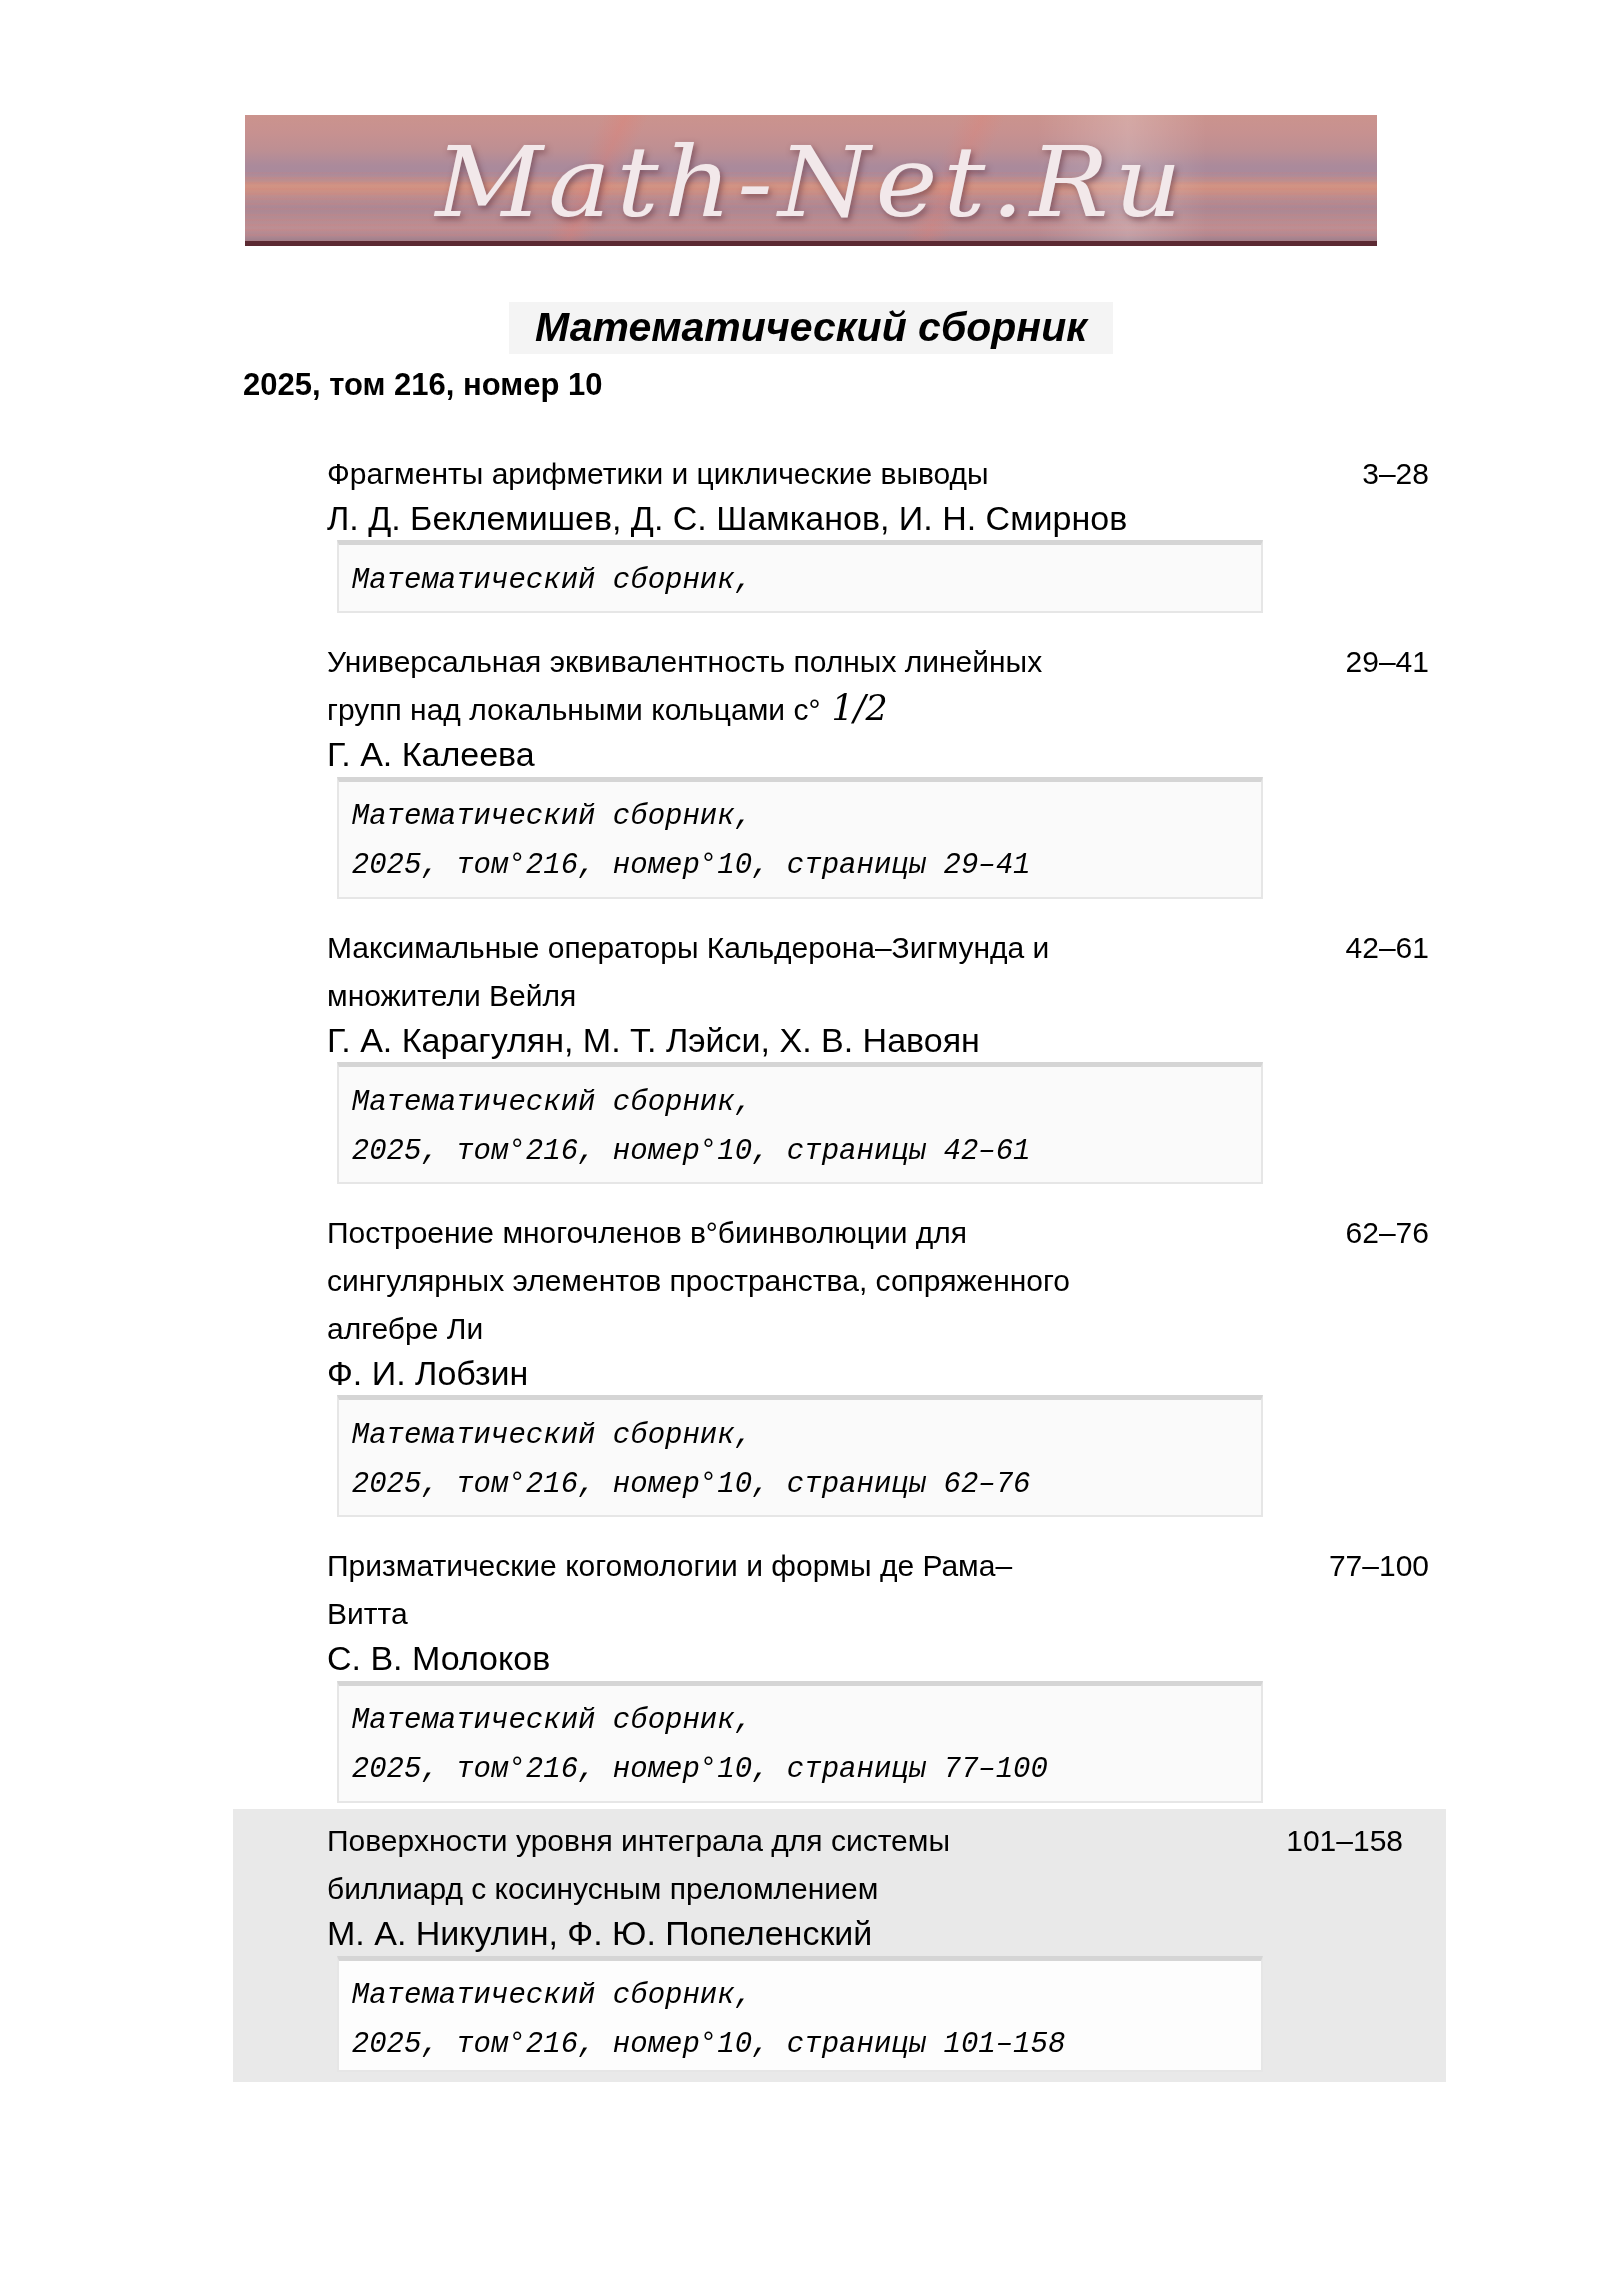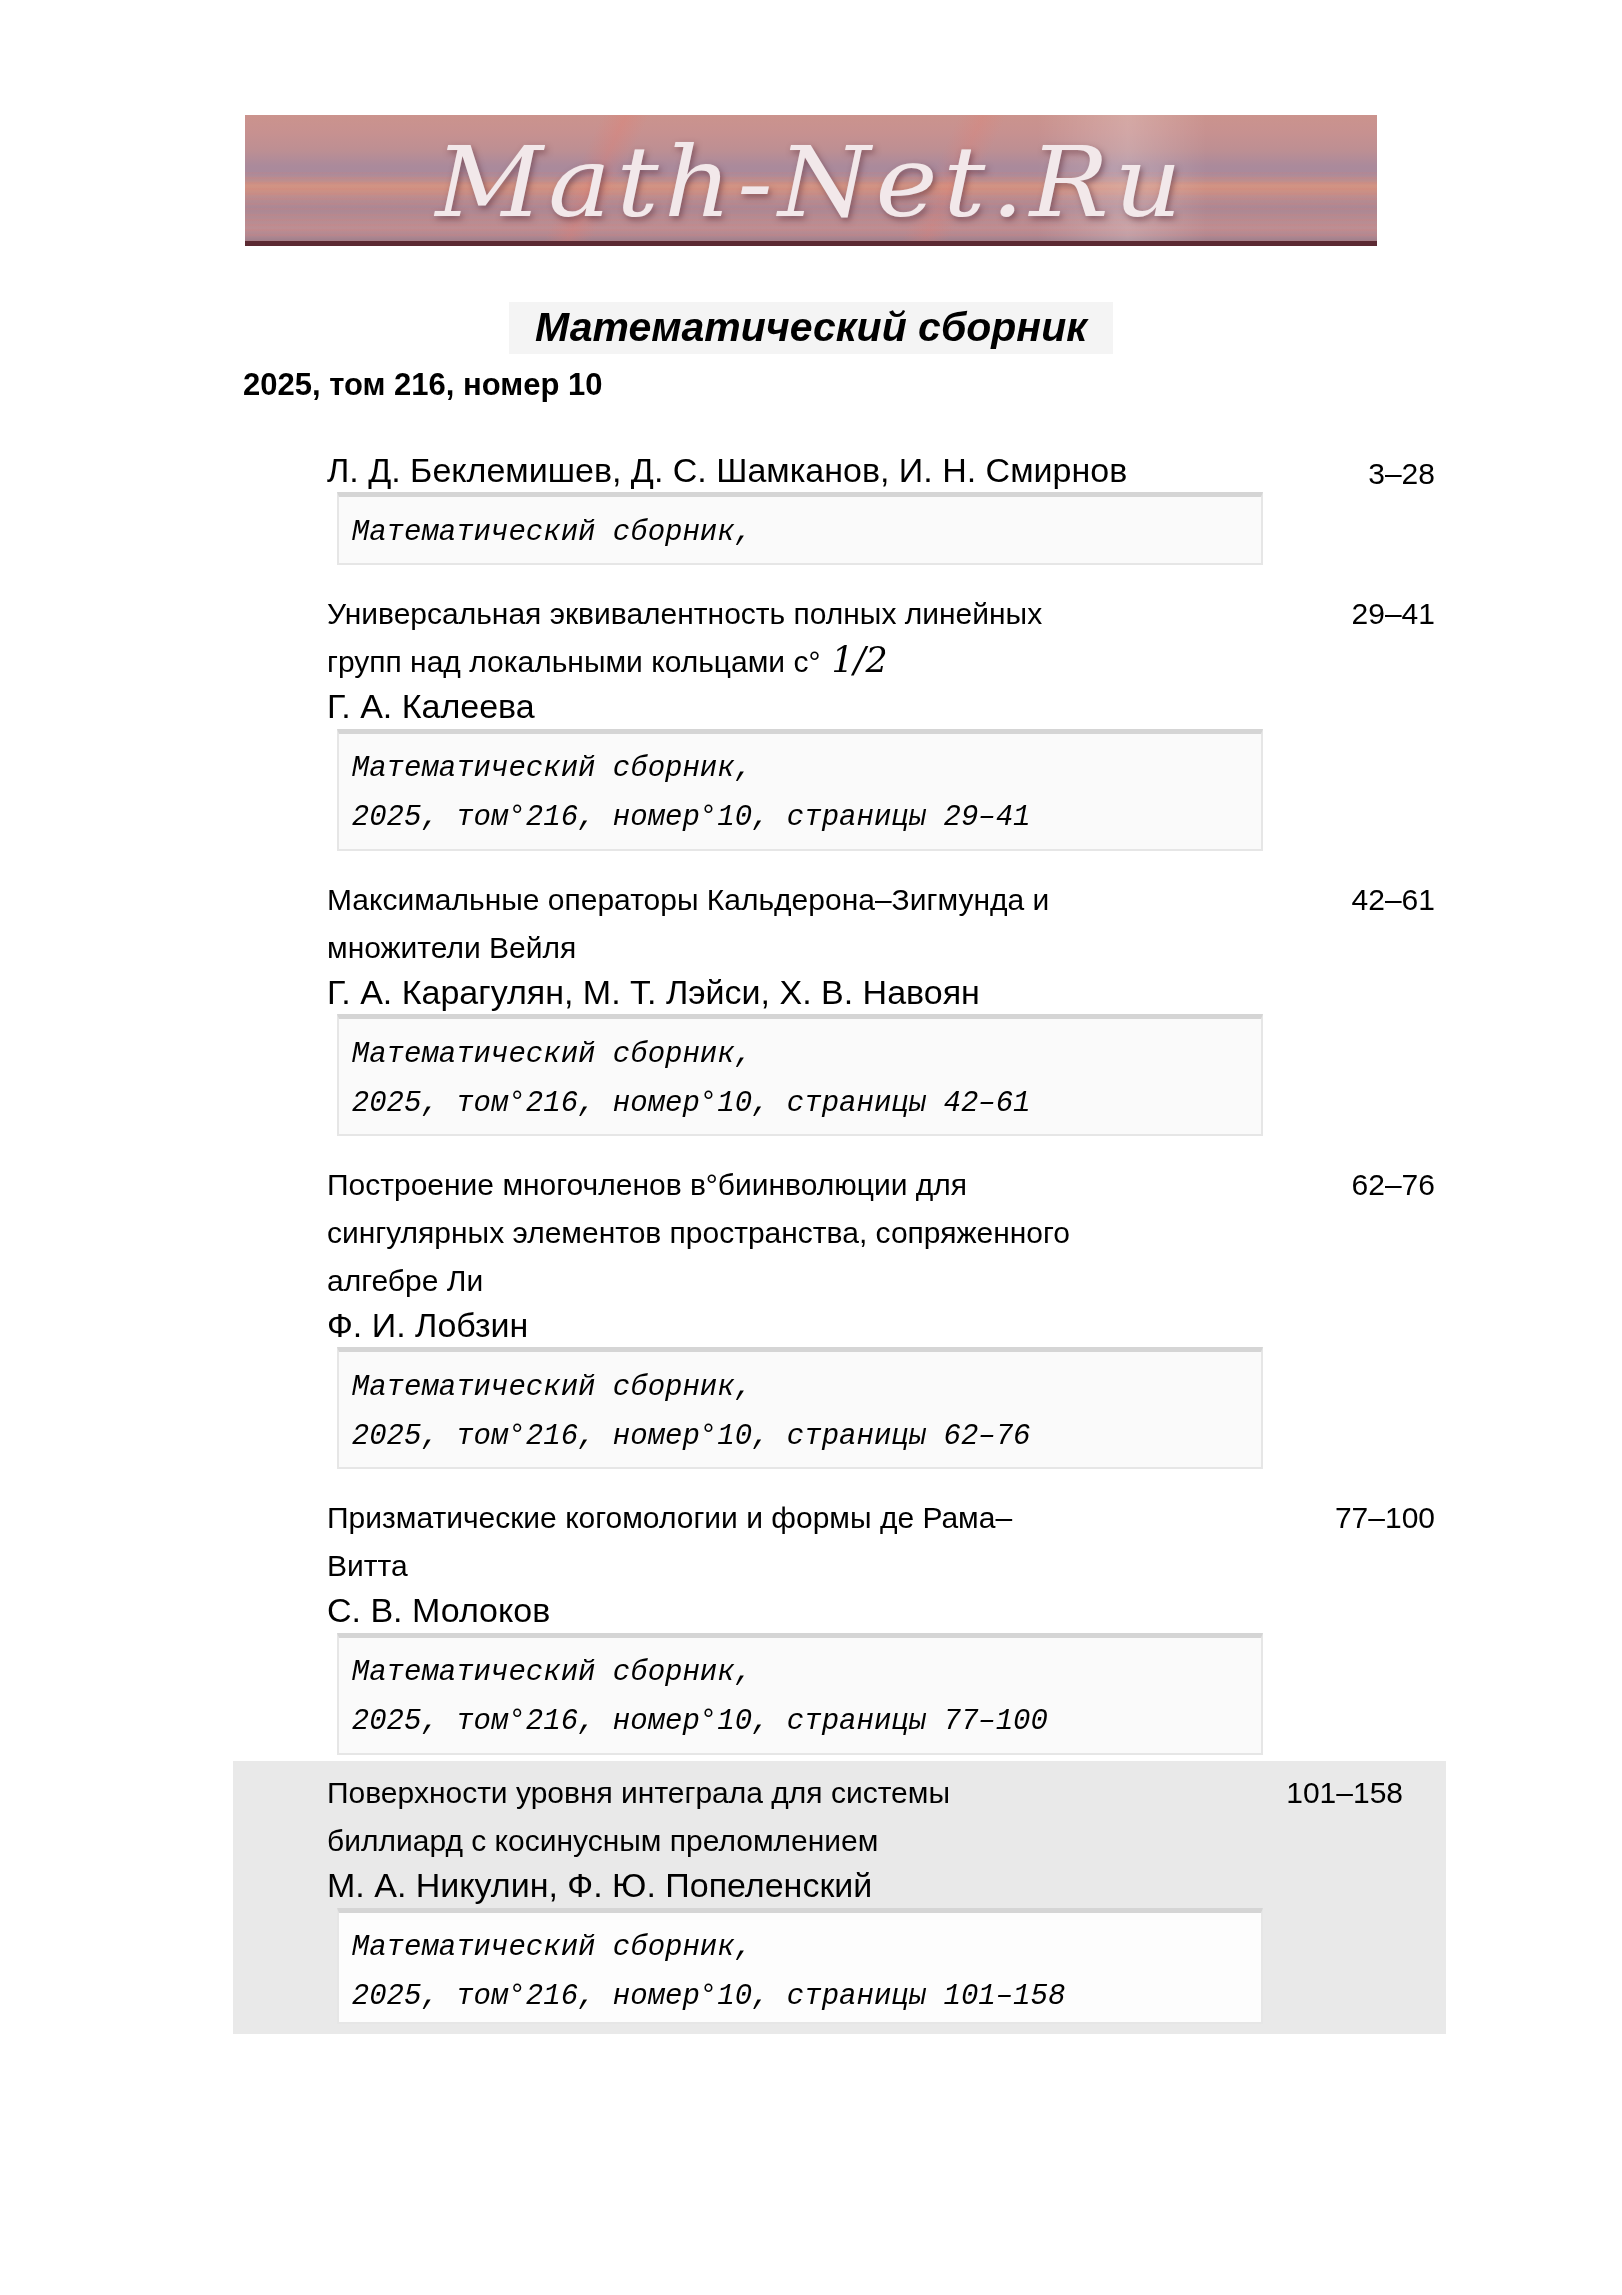--- a/index.html
+++ b/index.html
@@ -60,21 +60,21 @@
     font-size:35px; line-height:1; vertical-align:baseline;
   }
   .article .authors { font-size:34px; line-height:41px; }
   .citation {
     margin:1.3px 0 0 9.8px; width:926px; box-sizing:border-box;
     background:#fafafa; border:2px solid #e6e6e6; border-top:5.2px solid #d5d5d5;
     padding:10.5px 19.6px 6.5px 13px;
   }
   .cit-line { font-style:italic; font-size:29px; line-height:49px;font-family:Liberation Mono, monospace; }
   .article .pages {
-    position:absolute; top:0; right:158px;
+    position:absolute; top:0; right:164px;
     font-size:30px; line-height:48px; text-align:right;
   }
 
   
   .article.highlighted {
     background:#e9e9e9;
     margin:-18.3px 147px 0 233px;
     padding:7.9px 0 9.2px 94px;
   }
   .article.highlighted .pages { top:7.9px; right:43px; }
@@ -88,20 +88,21 @@
   <div class="banner">
     <span class="logo">Math-Net.Ru</span>
   </div>
 
   <h1 class="journal-title-wrap"><span class="journal-title">Математический сборник</span></h1>
 
   <div class="issue-line">2025, том 216, номер 10</div>
 
   <div class="articles" id="articles">
   <div class="article">
+    <div class="title"><span class="t-text">Фрагменты арифметики и циклические выводы</span></div>
     <div class="authors">Л. Д. Беклемишев, Д. С. Шамканов, И. Н. Смирнов</div>
     <div class="citation">
       <div class="cit-line">Математический сборник,</div>
     </div>
     <div class="pages">3–28</div>
   </div>
 
   <div class="article">
     <div class="title"><span class="t-text">Универсальная эквивалентность полных линейных
 групп над локальными кольцами с°</span><span class="t-math"> 1/2</span></div>

